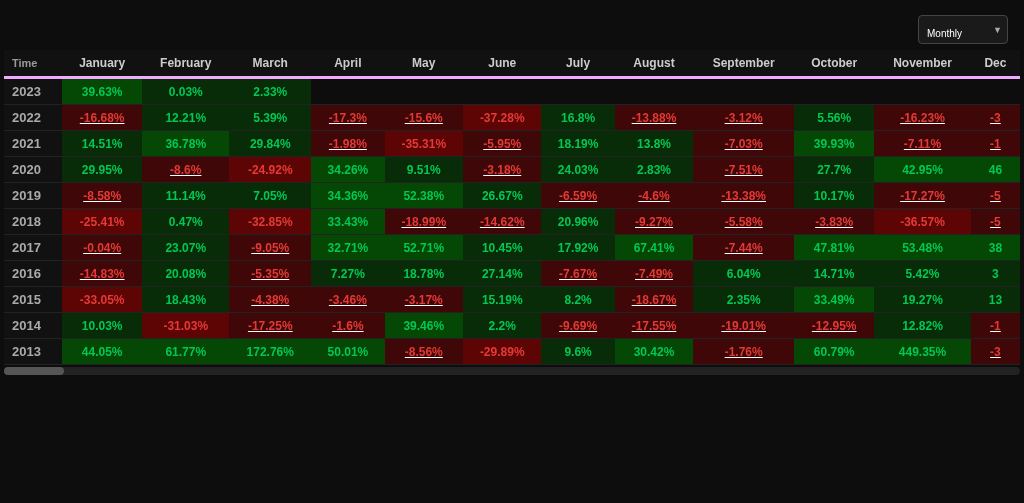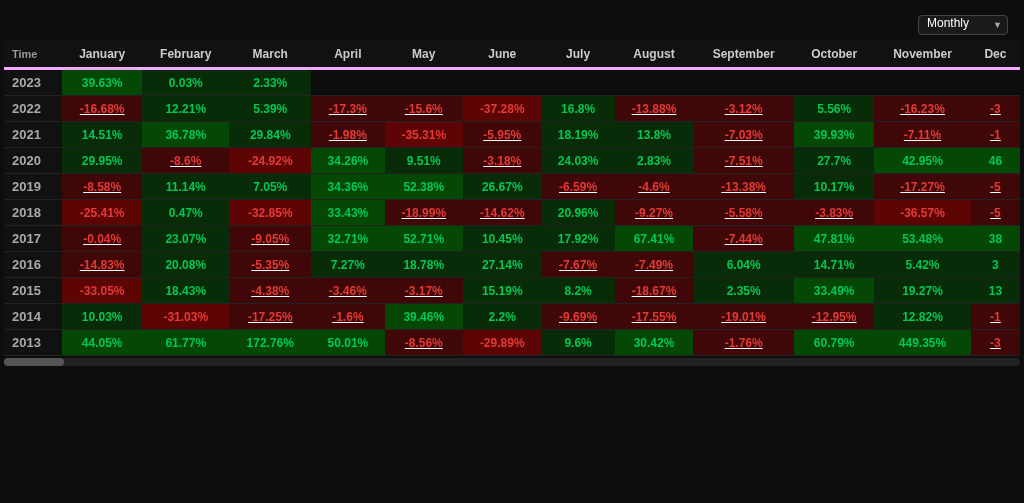--- a/index.html
+++ b/index.html
@@ -34,23 +34,23 @@
       gap: 3px;
     }
     .control-label {
       font-size: 11px;
       color: #aaa;
     }
     .control-select {
       background: #1a1a1a;
       border: 1px solid #444;
       color: #fff;
-      padding: 0 24px 4px 8px;
+      padding: 12px 24px 4px 8px;
       border-radius: 4px;
-      font-size: 12px;
+      font-size: 10px;
       appearance: none;
       -webkit-appearance: none;
       cursor: pointer;
       min-width: 90px;
       position: relative;
     }
     .select-wrapper {
       position: relative;
       display: inline-block;
     }

